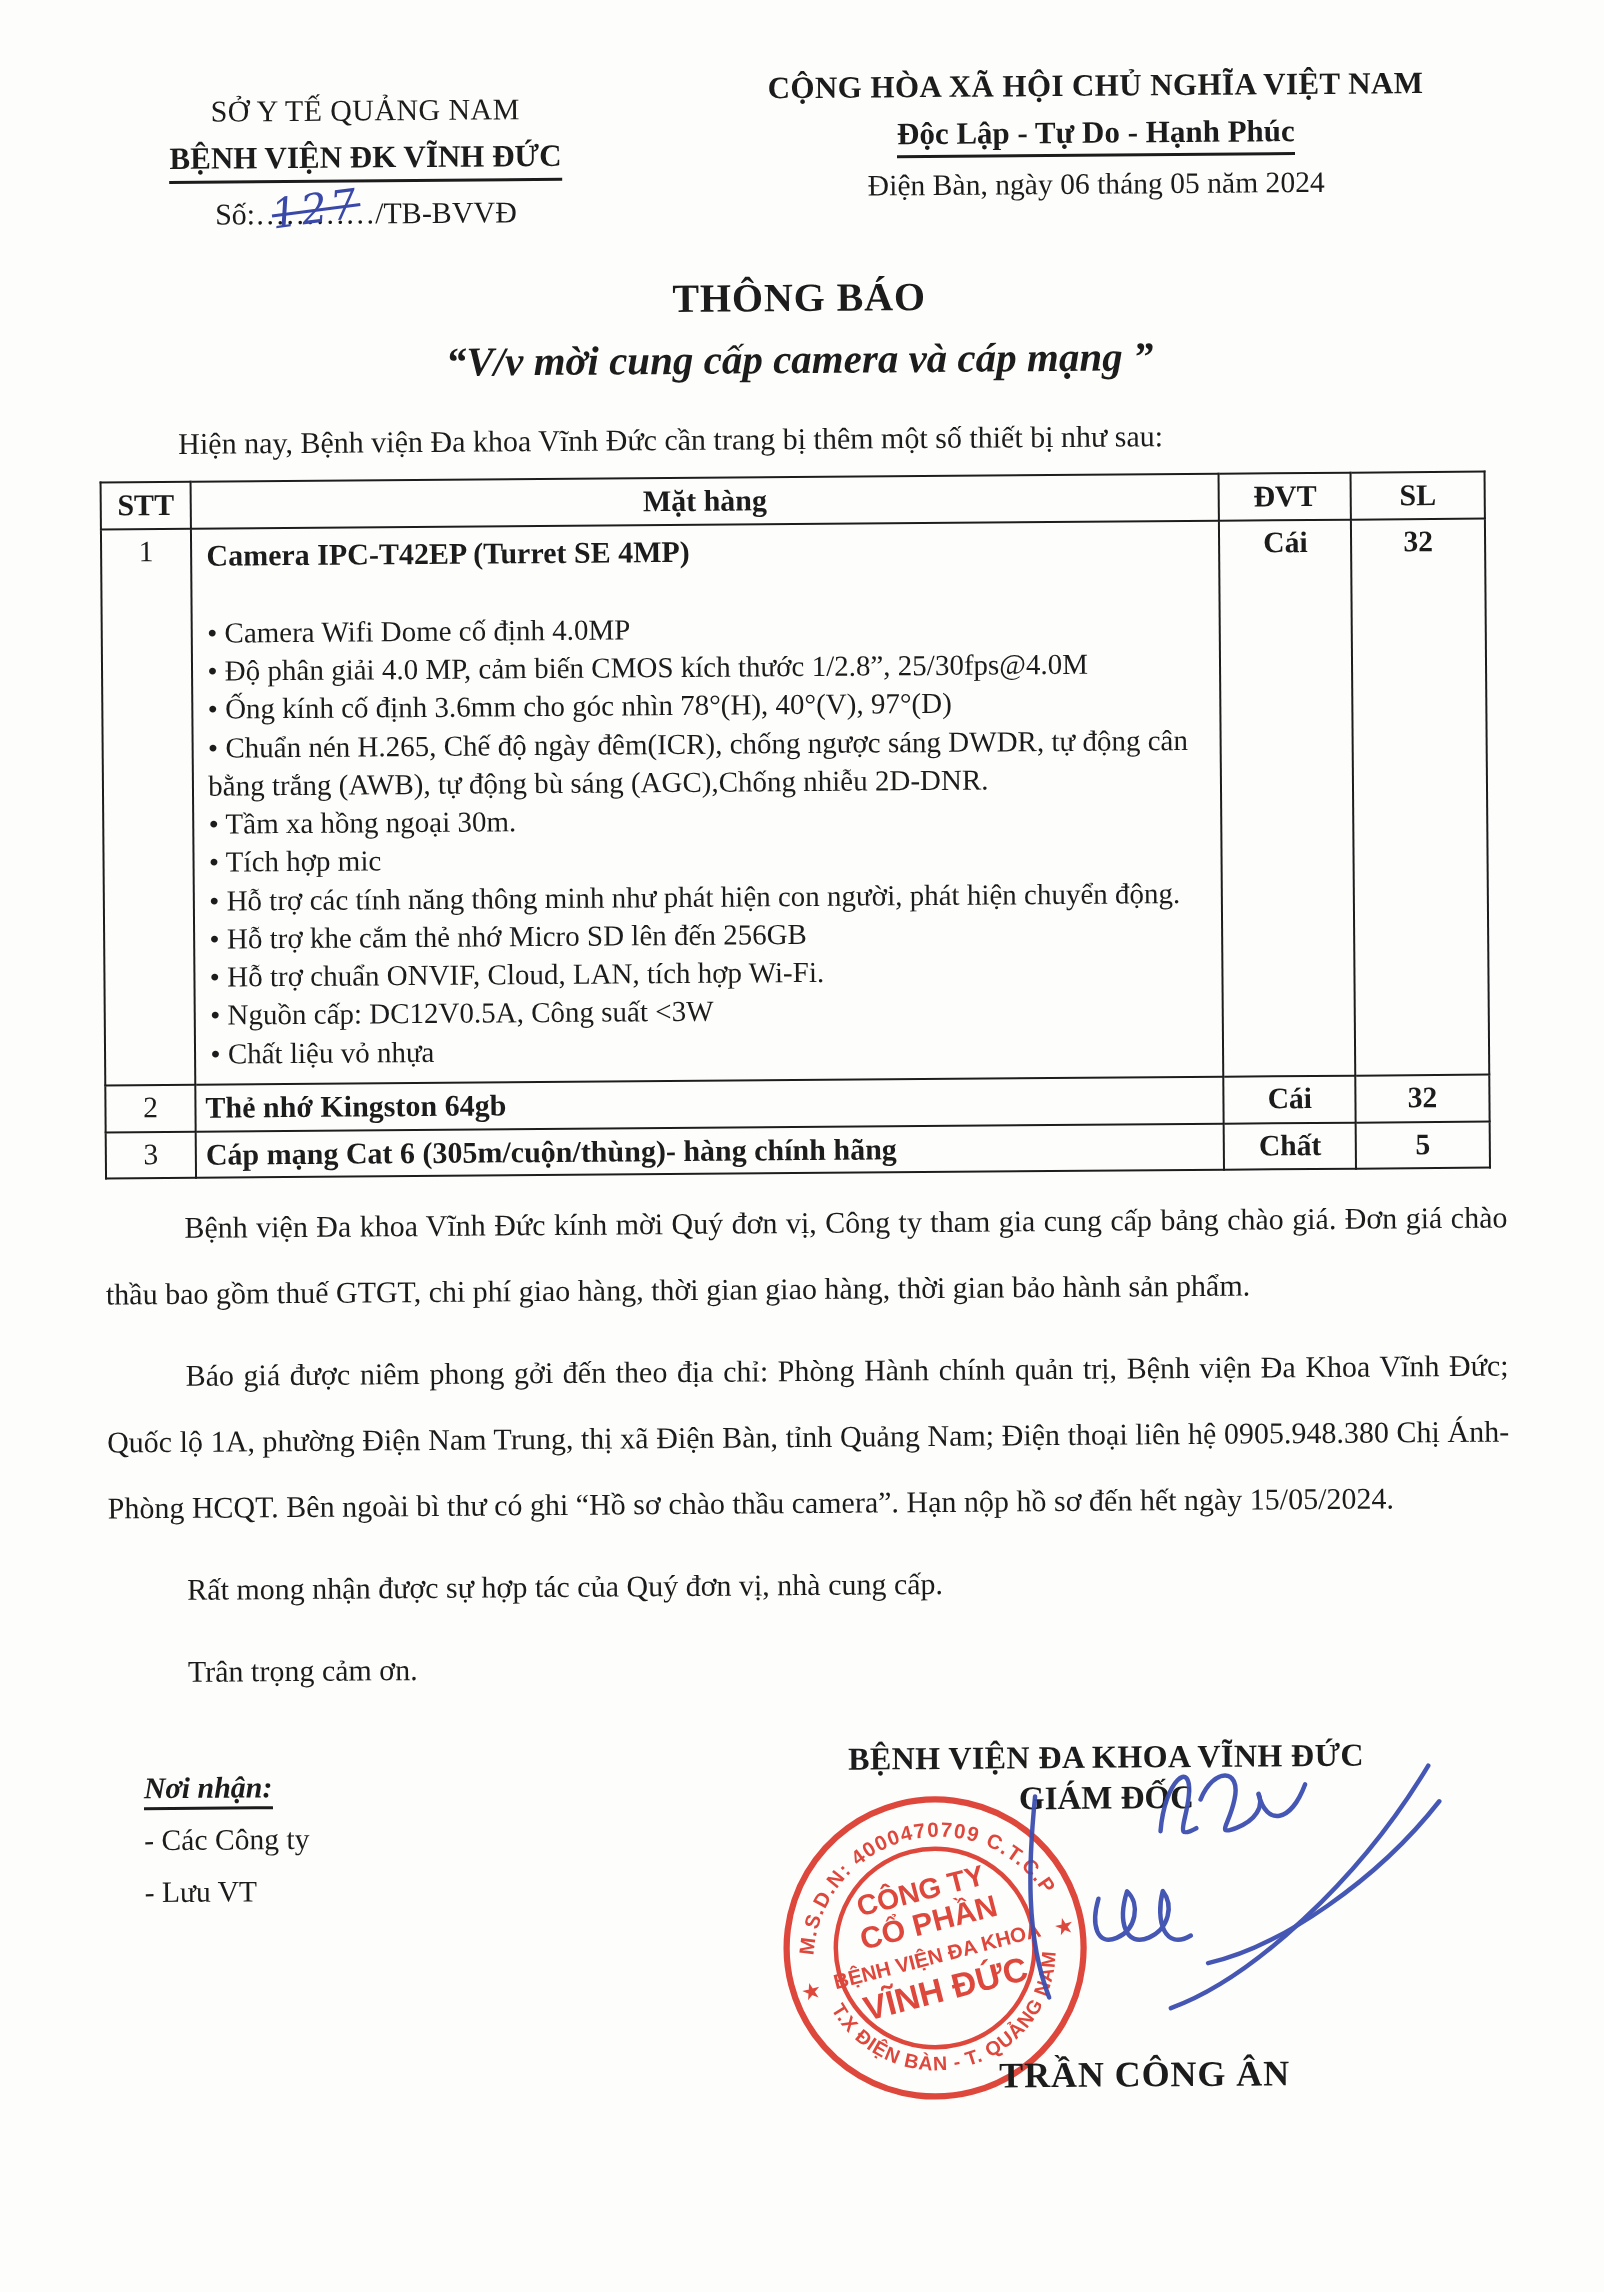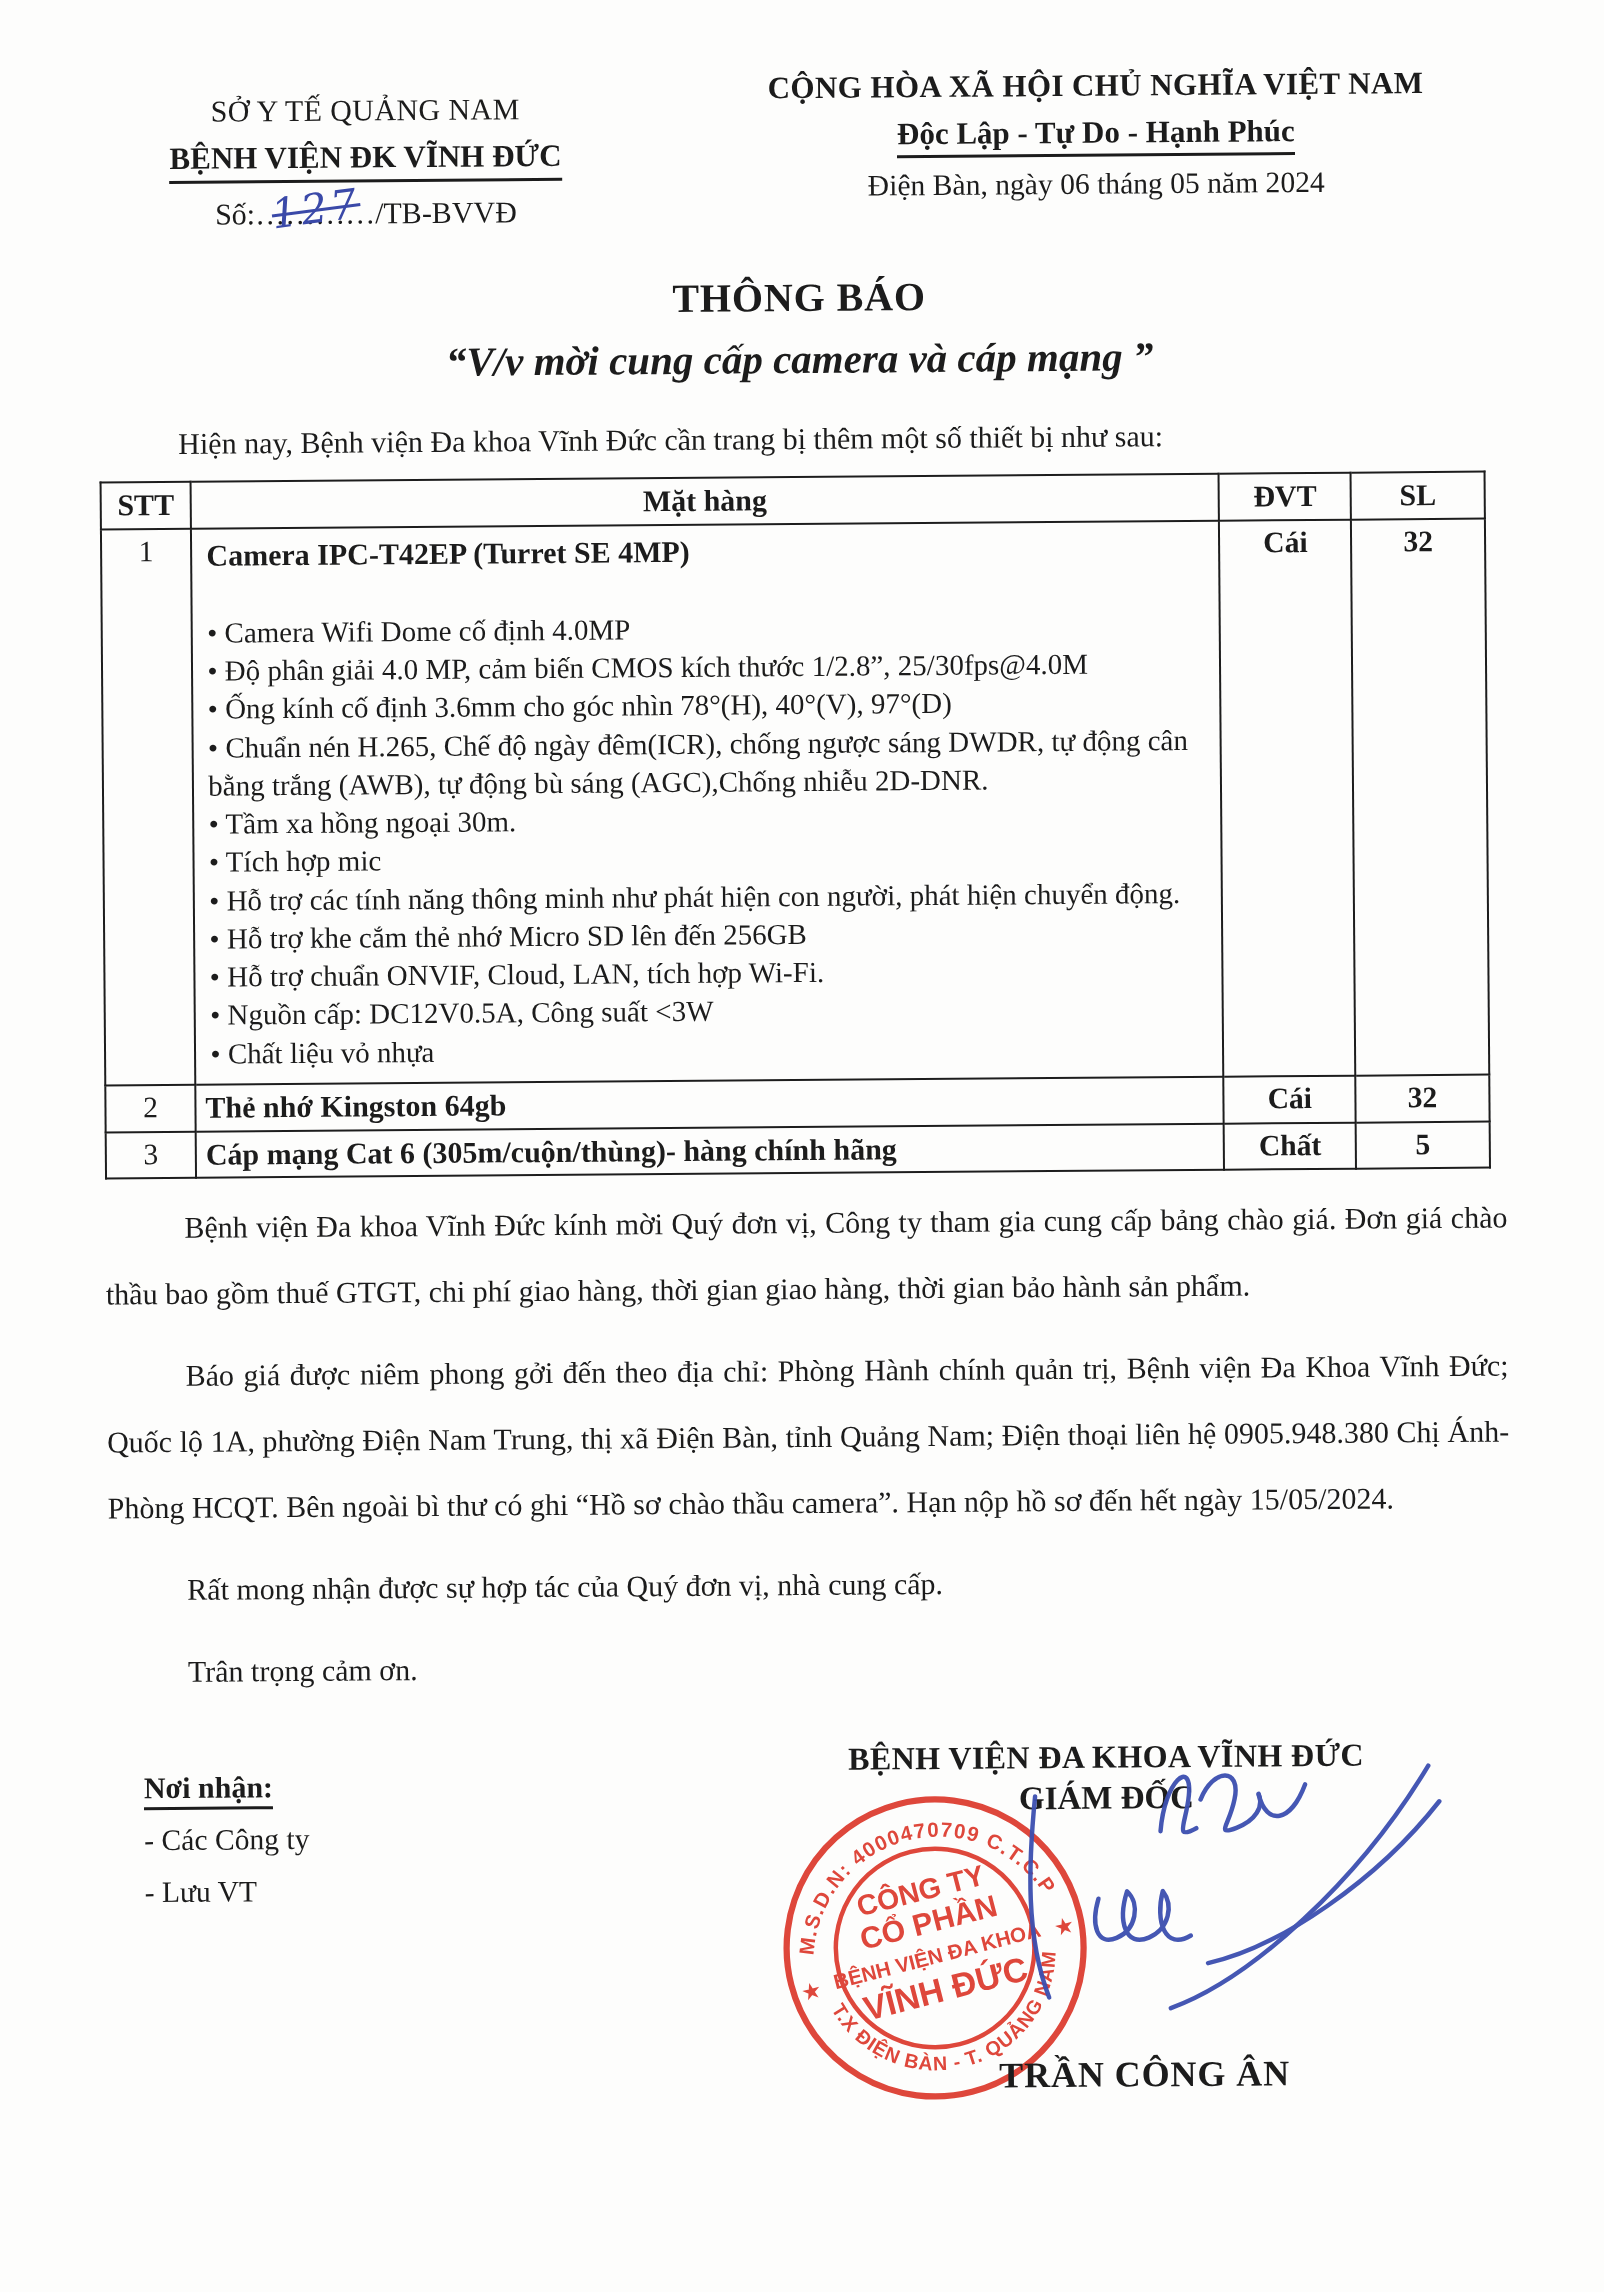--- a/index.html
+++ b/index.html
@@ -43,21 +43,21 @@
   ul.bullets li::before{content:"• ";}
   .row-name{font-size:30px;font-weight:bold;padding:3.6px 0 3.6px 5.4px;}
 
   
   .body-p{font-size:30px;line-height:2.2;text-align:justify;text-indent:79px;margin:16px 0 0 0;}
   .body-p.short{text-align:left;}
 
   
   .footer{position:relative;height:502px;margin-top:41px;}
   .recip{position:absolute;left:34px;top:25px;font-size:29.6px;}
-  .recip .rt{font-weight:bold;display:inline-block;border-bottom:3.6px solid #1c1c1c;padding-bottom:1.8px;font-size:30px;}
+  .recip .rt{font-weight:bold;font-style:italic;display:inline-block;border-bottom:3.6px solid #1c1c1c;padding-bottom:1.8px;font-size:30px;}
   .recip .ri{margin-top:9px;line-height:1.45;}
   .sigblock{position:absolute;left:665px;top:0;width:663px;text-align:center;}
   .sigblock .org{font-size:32px;font-weight:bold;letter-spacing:0.4px;}
   .sigblock .role{font-size:33px;font-weight:bold;margin-top:3.6px;}
   .signer{position:absolute;left:175px;top:315px;width:385px;text-align:center;font-size:36px;font-weight:bold;letter-spacing:0.9px;}
   .stamp{position:absolute;left:-1.8px;top:47px;opacity:.92;}
   .signature{position:absolute;left:206px;top:7.2px;}
 </style>
 </head>
 <body>

